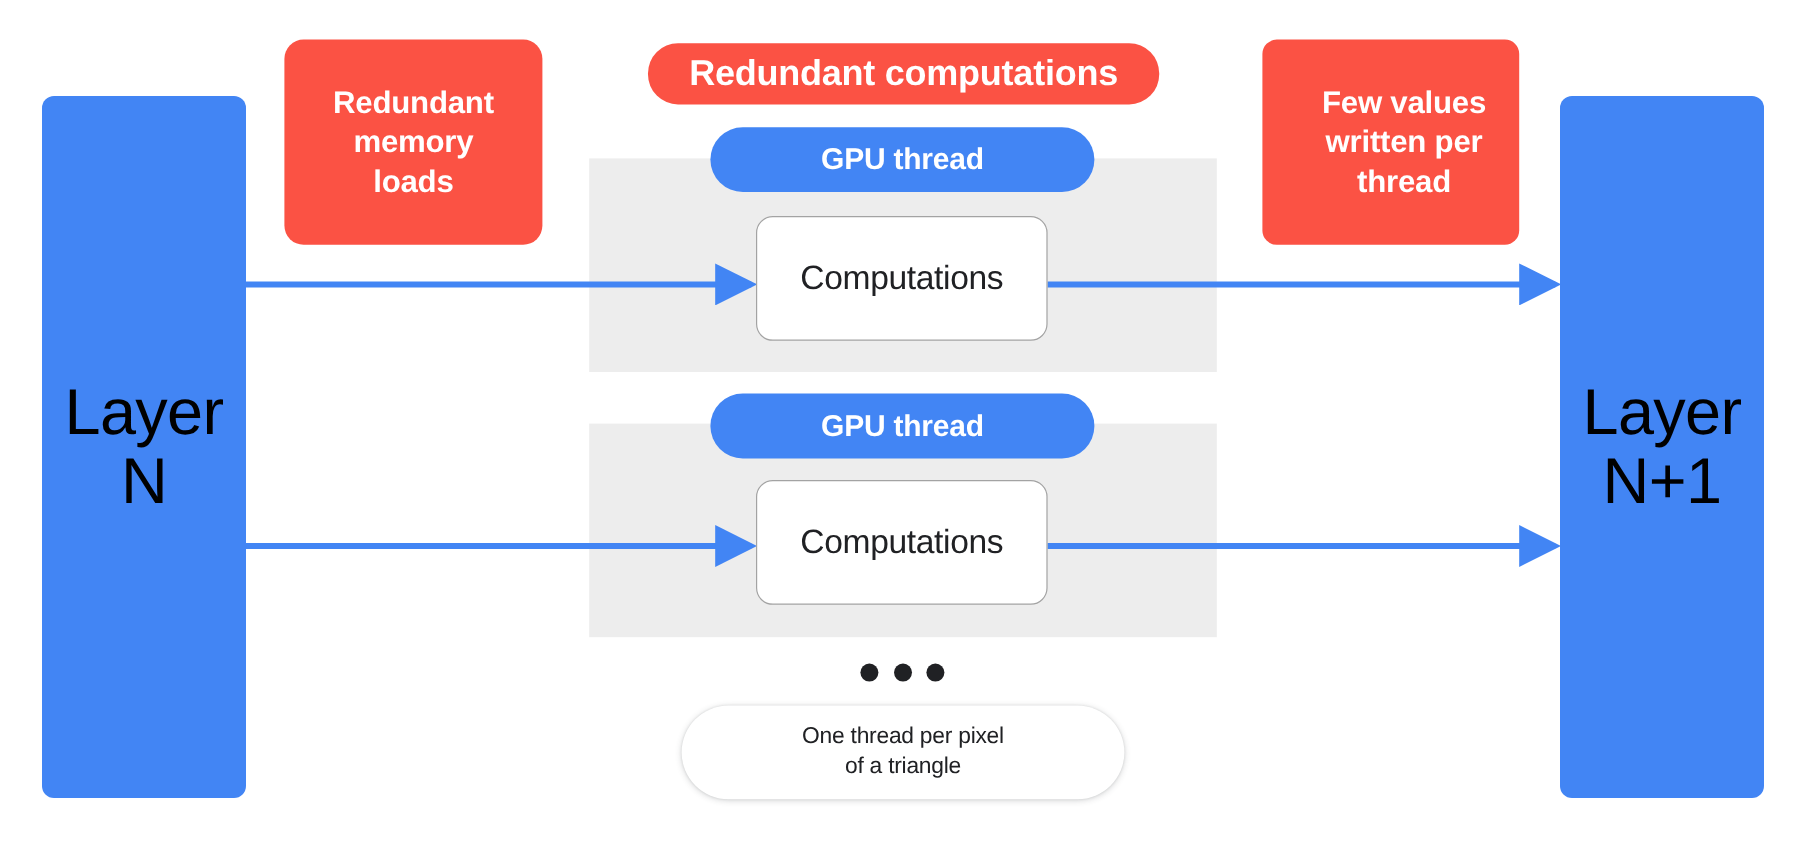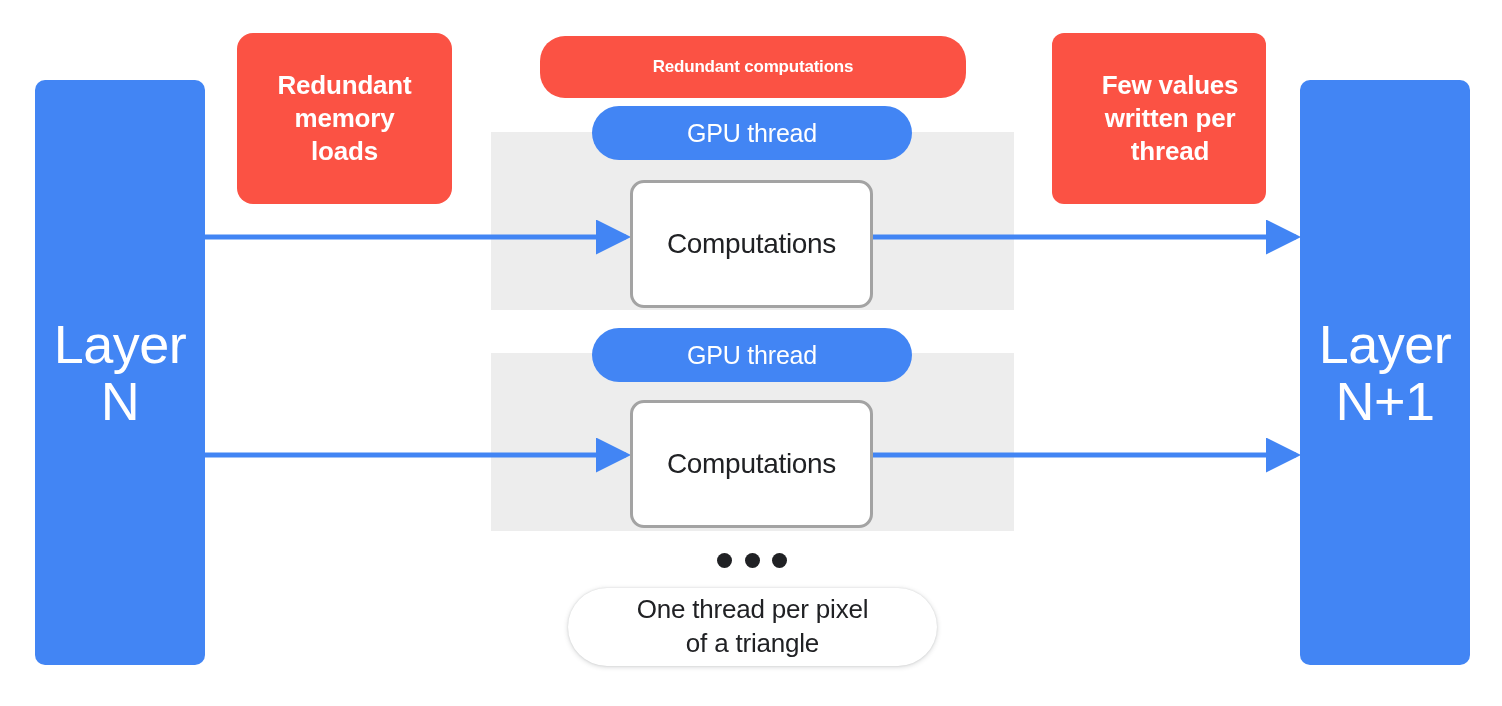--- a/index.html
+++ b/index.html
@@ -19,21 +19,21 @@
   }
 
   
   .layer-block {
     position: absolute;
     background: #4285F4;
     border-radius: 10px;
     display: flex;
     align-items: center;
     justify-content: center;
-    color: #ffffff;
+    color: #000000;
     font-size: 54px;
     font-weight: 400;
     line-height: 1.05;
     text-align: center;
     letter-spacing: -0.5px;
     white-space: pre-line;
   }
   #layer-n   { left: 35px;   top: 80px; width: 170px; height: 585px; }
   #layer-n1  { left: 1300px; top: 80px; width: 170px; height: 585px; }
 
@@ -53,34 +53,34 @@
     left: 592px;
     width: 320px;
     height: 54px;
     background: #4285F4;
     border-radius: 27px;
     display: flex;
     align-items: center;
     justify-content: center;
     color: #ffffff;
     font-size: 25px;
-    font-weight: normal;
+    font-weight: bold;
     letter-spacing: -0.2px;
   }
   #gpu-pill-1 { top: 106px; }
   #gpu-pill-2 { top: 328px; }
 
   
   .comp-box {
     position: absolute;
     left: 630px;
     width: 243px;
-    height: 128px;
-    background: #ffffff;
-    border: 3px solid #a3a3a3;
+    height: 104px;
+    background: #ffffff;
+    border: 1px solid #a3a3a3;
     border-radius: 14px;
     box-sizing: border-box;
     display: flex;
     align-items: center;
     justify-content: center;
     color: #202124;
     font-size: 28px;
     font-weight: 400;
     letter-spacing: -0.3px;
   }
@@ -114,28 +114,28 @@
     box-sizing: border-box;
   }
   #red-mem-loads  { left: 237px;  top: 33px; width: 215px; height: 171px; border-radius: 16px; }
   #red-few-values { left: 1052px; top: 33px; width: 214px; height: 171px; padding-left: 32px; }
 
   #red-redundant-comp {
     position: absolute;
     left: 540px;
     top: 36px;
     width: 426px;
-    height: 62px;
+    height: 51px;
     background: #FB5244;
     border-radius: 25px;
     display: flex;
     align-items: center;
     justify-content: center;
     color: #ffffff;
-    font-size: 17px;
+    font-size: 30px;
     font-weight: bold;
     letter-spacing: -0.2px;
   }
 
   
   #ellipsis {
     position: absolute;
     left: 717px;
     top: 550px;
     width: 70px;
@@ -158,21 +158,21 @@
     top: 588px;
     width: 369px;
     height: 78px;
     background: #ffffff;
     border-radius: 39px;
     box-shadow: 0 1px 5px rgba(60,64,67,0.22), 0 0 2px rgba(60,64,67,0.14);
     display: flex;
     align-items: center;
     justify-content: center;
     color: #202124;
-    font-size: 26px;
+    font-size: 19px;
     font-weight: 400;
     line-height: 1.3;
     text-align: center;
     letter-spacing: -0.2px;
     white-space: pre-line;
   }
 </style>
 </head>
 <body>
 

